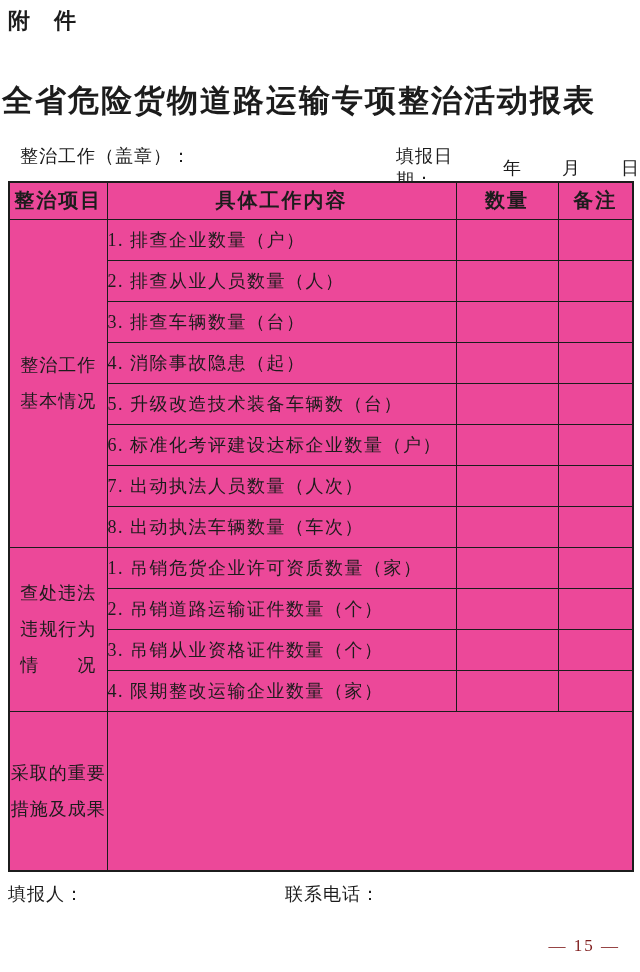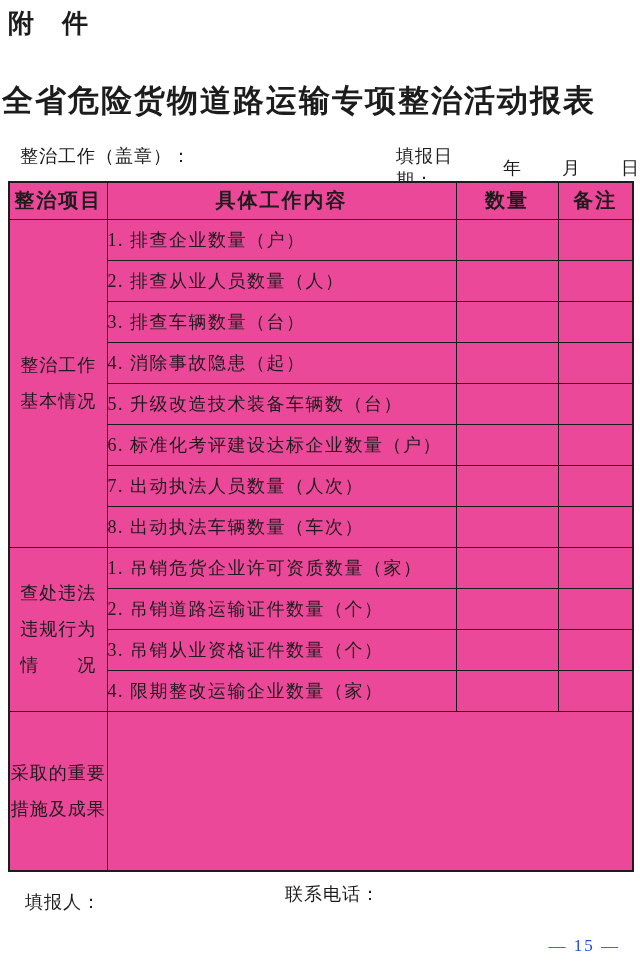--- a/index.html
+++ b/index.html
@@ -7,21 +7,21 @@
     width:640px;height:972px;
     background:#ffffff;
     position:relative;
     font-family:"Liberation Serif","DejaVu Serif",serif;
     color:#1c1c1c;
     overflow:hidden;
   }
   .attachment{
     position:absolute;left:8px;top:6px;
     font-family:"Liberation Sans","DejaVu Sans",sans-serif;
-    font-weight:bold;font-size:26px;letter-spacing:1px;
+    font-weight:bold;font-size:22px;letter-spacing:1px;
   }
   .title{
     position:absolute;top:78px;left:0;width:640px;margin:2px;
     text-align:left;font-size:31px;font-weight:bold;
     letter-spacing:2px;
   }
   .unit-label{
     position:absolute;left:20px;top:144px;
     font-size:18px;letter-spacing:1px;
   }
@@ -59,25 +59,25 @@
   td.cat-cell div{line-height:36px;}
   td.item-cell{
     font-size:18px;letter-spacing:1.5px;
     vertical-align:middle;
     padding-left:12px;
     text-align:left;
   }
   td.qty-cell,td.note-cell,td.measures-cell{background:#fff;}
   .footer-line{position:absolute;top:882px;left:0;width:640px;height:24px;}
   .footer-line span{position:absolute;font-size:18px;letter-spacing:1px;}
-  .filler-label{left:25px;margin-top:8px;}
+  .filler-label{left:8px;}
   .phone-label{left:285px;}
   .pagenum{
     position:absolute;top:936px;right:20px;
-    font-size:17px;letter-spacing:2px;color:#1d4ed8;
+    font-size:17px;letter-spacing:2px;color:#7f1d1d;
   }
 </style>
 </head>
 <body>
 
 <div class="attachment">附　件</div>
 
 <h1 class="title">全省危险货物道路运输专项整治活动报表</h1>
 
 <div class="unit-label">整治工作（盖章）：</div>

